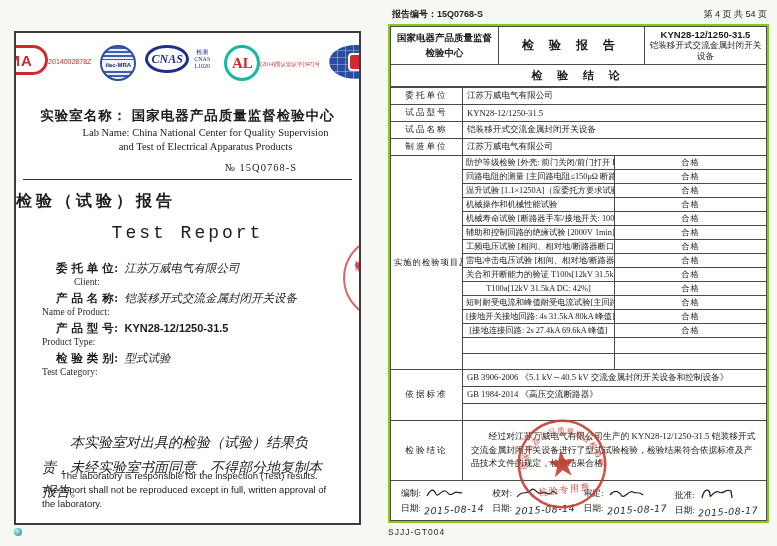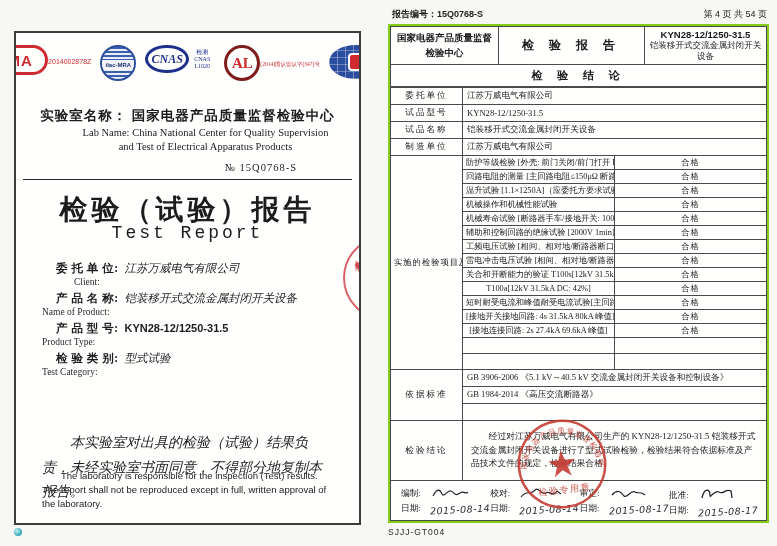--- a/index.html
+++ b/index.html
@@ -22,40 +22,40 @@
                  background:repeating-linear-gradient(180deg,#3c5fae 0 2px,#e8edf8 2px 4px);
                  position:relative; overflow:hidden; }
   .ilac-band { position:absolute; top:13px; left:0; width:100%; height:10px; background:#f4f6fb;
                display:flex; align-items:center; justify-content:center;
                font-size:6px; font-weight:bold; color:#18306e; font-family:"Liberation Sans",sans-serif; }
   .cnas-oval { width:54px; height:28px; border:3px solid #1d2f8c; border-radius:50%;
                display:flex; align-items:center; justify-content:center;
                color:#1d2f8c; font-style:italic; font-weight:bold; font-size:12px;
                font-family:"Liberation Serif",serif; }
   .cnas-sub { color:#1d2f8c; font-size:6px; line-height:1.2; text-align:center; margin-top:1px; }
-  .al-circle { width:36px; height:36px; border-radius:50%; border:3px solid #7f1d1d;
+  .al-circle { width:36px; height:36px; border-radius:50%; border:3px solid #14b8a6;
                display:flex; align-items:center; justify-content:center;
                color:#cf2a30; font-weight:bold; font-size:15px; font-family:"Liberation Serif",serif; }
   .al-sub { color:#cf2a30; font-size:5.5px; margin-top:2px; white-space:nowrap; }
   .globe-wrap { position:relative; }
   .globe-oval { width:54px; height:34px; border-radius:50%; background:#2b4d9e; position:relative; overflow:hidden;
                 background-image:repeating-linear-gradient(90deg, rgba(255,255,255,.35) 0 1px, transparent 1px 8px),
                                  repeating-linear-gradient(0deg, rgba(255,255,255,.3) 0 1px, transparent 1px 7px); }
   .globe-emblem { position:absolute; top:8px; left:19px; width:16px; height:18px; background:#cf2a30;
                   border-radius:4px; border:2px solid #fff; }
   .globe-reg { position:absolute; top:-4px; right:-7px; font-size:7px; color:#444;
                font-family:"Liberation Sans",sans-serif; }
 
   .labname-row { position:absolute; top:74px; width:100%; text-align:center;
                  font-size:13.5px; font-weight:bold; letter-spacing:1px; }
   .labname-en { position:absolute; width:100%; text-align:center; font-size:10.5px; color:#222;padding-left:36px; }
   .report-no { position:absolute; top:129px; right:62px; font-size:10.5px; letter-spacing:1px; }
   .rule { position:absolute; top:146px; left:7px; right:7px; height:0; border-top:1.6px solid #2e2e2e; }
-  .title-cn { position:absolute; top:158px; width:100%; text-align:center;
-              font-size:28px; font-weight:bold; letter-spacing:4px; }
+  .title-cn { position:absolute; top:158px; width:100%; text-align:left;
+              font-size:16px; font-weight:bold; letter-spacing:4px; }
   .title-en { position:absolute; top:190px; width:100%; text-align:center;
               font-size:18px; letter-spacing:3px; font-family:"Liberation Mono","DejaVu Sans Mono",monospace; }
 
   .fields { position:absolute; top:228px; left:40px; right:14px; }
   .field { margin-bottom:4px; }
   .field .cnline { font-size:11.5px; }
   .field .flabel { font-weight:bold; letter-spacing:.5px; }
   .field .fvalue { font-style:italic; margin-left:6px; }
   .field .fvalue.plain { font-style:normal; font-family:"Liberation Sans",sans-serif; font-weight:bold; font-size:11px; }
   .field .enline { font-size:9.5px; color:#2a2a2a; margin-left:-14px; margin-top:1px; }
@@ -99,21 +99,21 @@
   td.result { width:31px; text-align:center; letter-spacing:1px; }
   tr.trow-empty td { height:16px; }
   tr.std td { height:17px; }
   tr.concl td { height:60px; vertical-align:middle; }
   td.concl-text { padding:0 8px; }
   .concl-par { font-size:8.8px; line-height:1.55; text-indent:2em; }
   .ta-c { text-align:center; }
   tr.sig-row td { height:40px; }
   .sig-flex { display:flex; justify-content:space-between; padding:2px 4px 0 6px; }
   .sig-block { display:flex; flex-direction:column; gap:3px; }
-  .sig-line { display:flex; align-items:flex-end; gap:9px; font-size:8.8px; }
+  .sig-line { display:flex; align-items:flex-end; gap:3px; font-size:8.8px; }
   .hand { font-family:"DejaVu Sans",sans-serif; font-style:italic; color:#2b2b33;
           font-size:9.5px; display:inline-block; transform:rotate(-3deg); letter-spacing:.5px; }
   .scribble { display:inline-block; }
   .form-code { font-size:8.5px; margin-top:4px; letter-spacing:1px;
                font-family:"Liberation Sans",sans-serif; color:#2a2a2a; }
 
   .round-stamp { position:absolute; left:124px; top:390px; width:96px; height:96px;
                  transform:rotate(-6deg); opacity:.88; pointer-events:none; }
 </style>
 </head>

